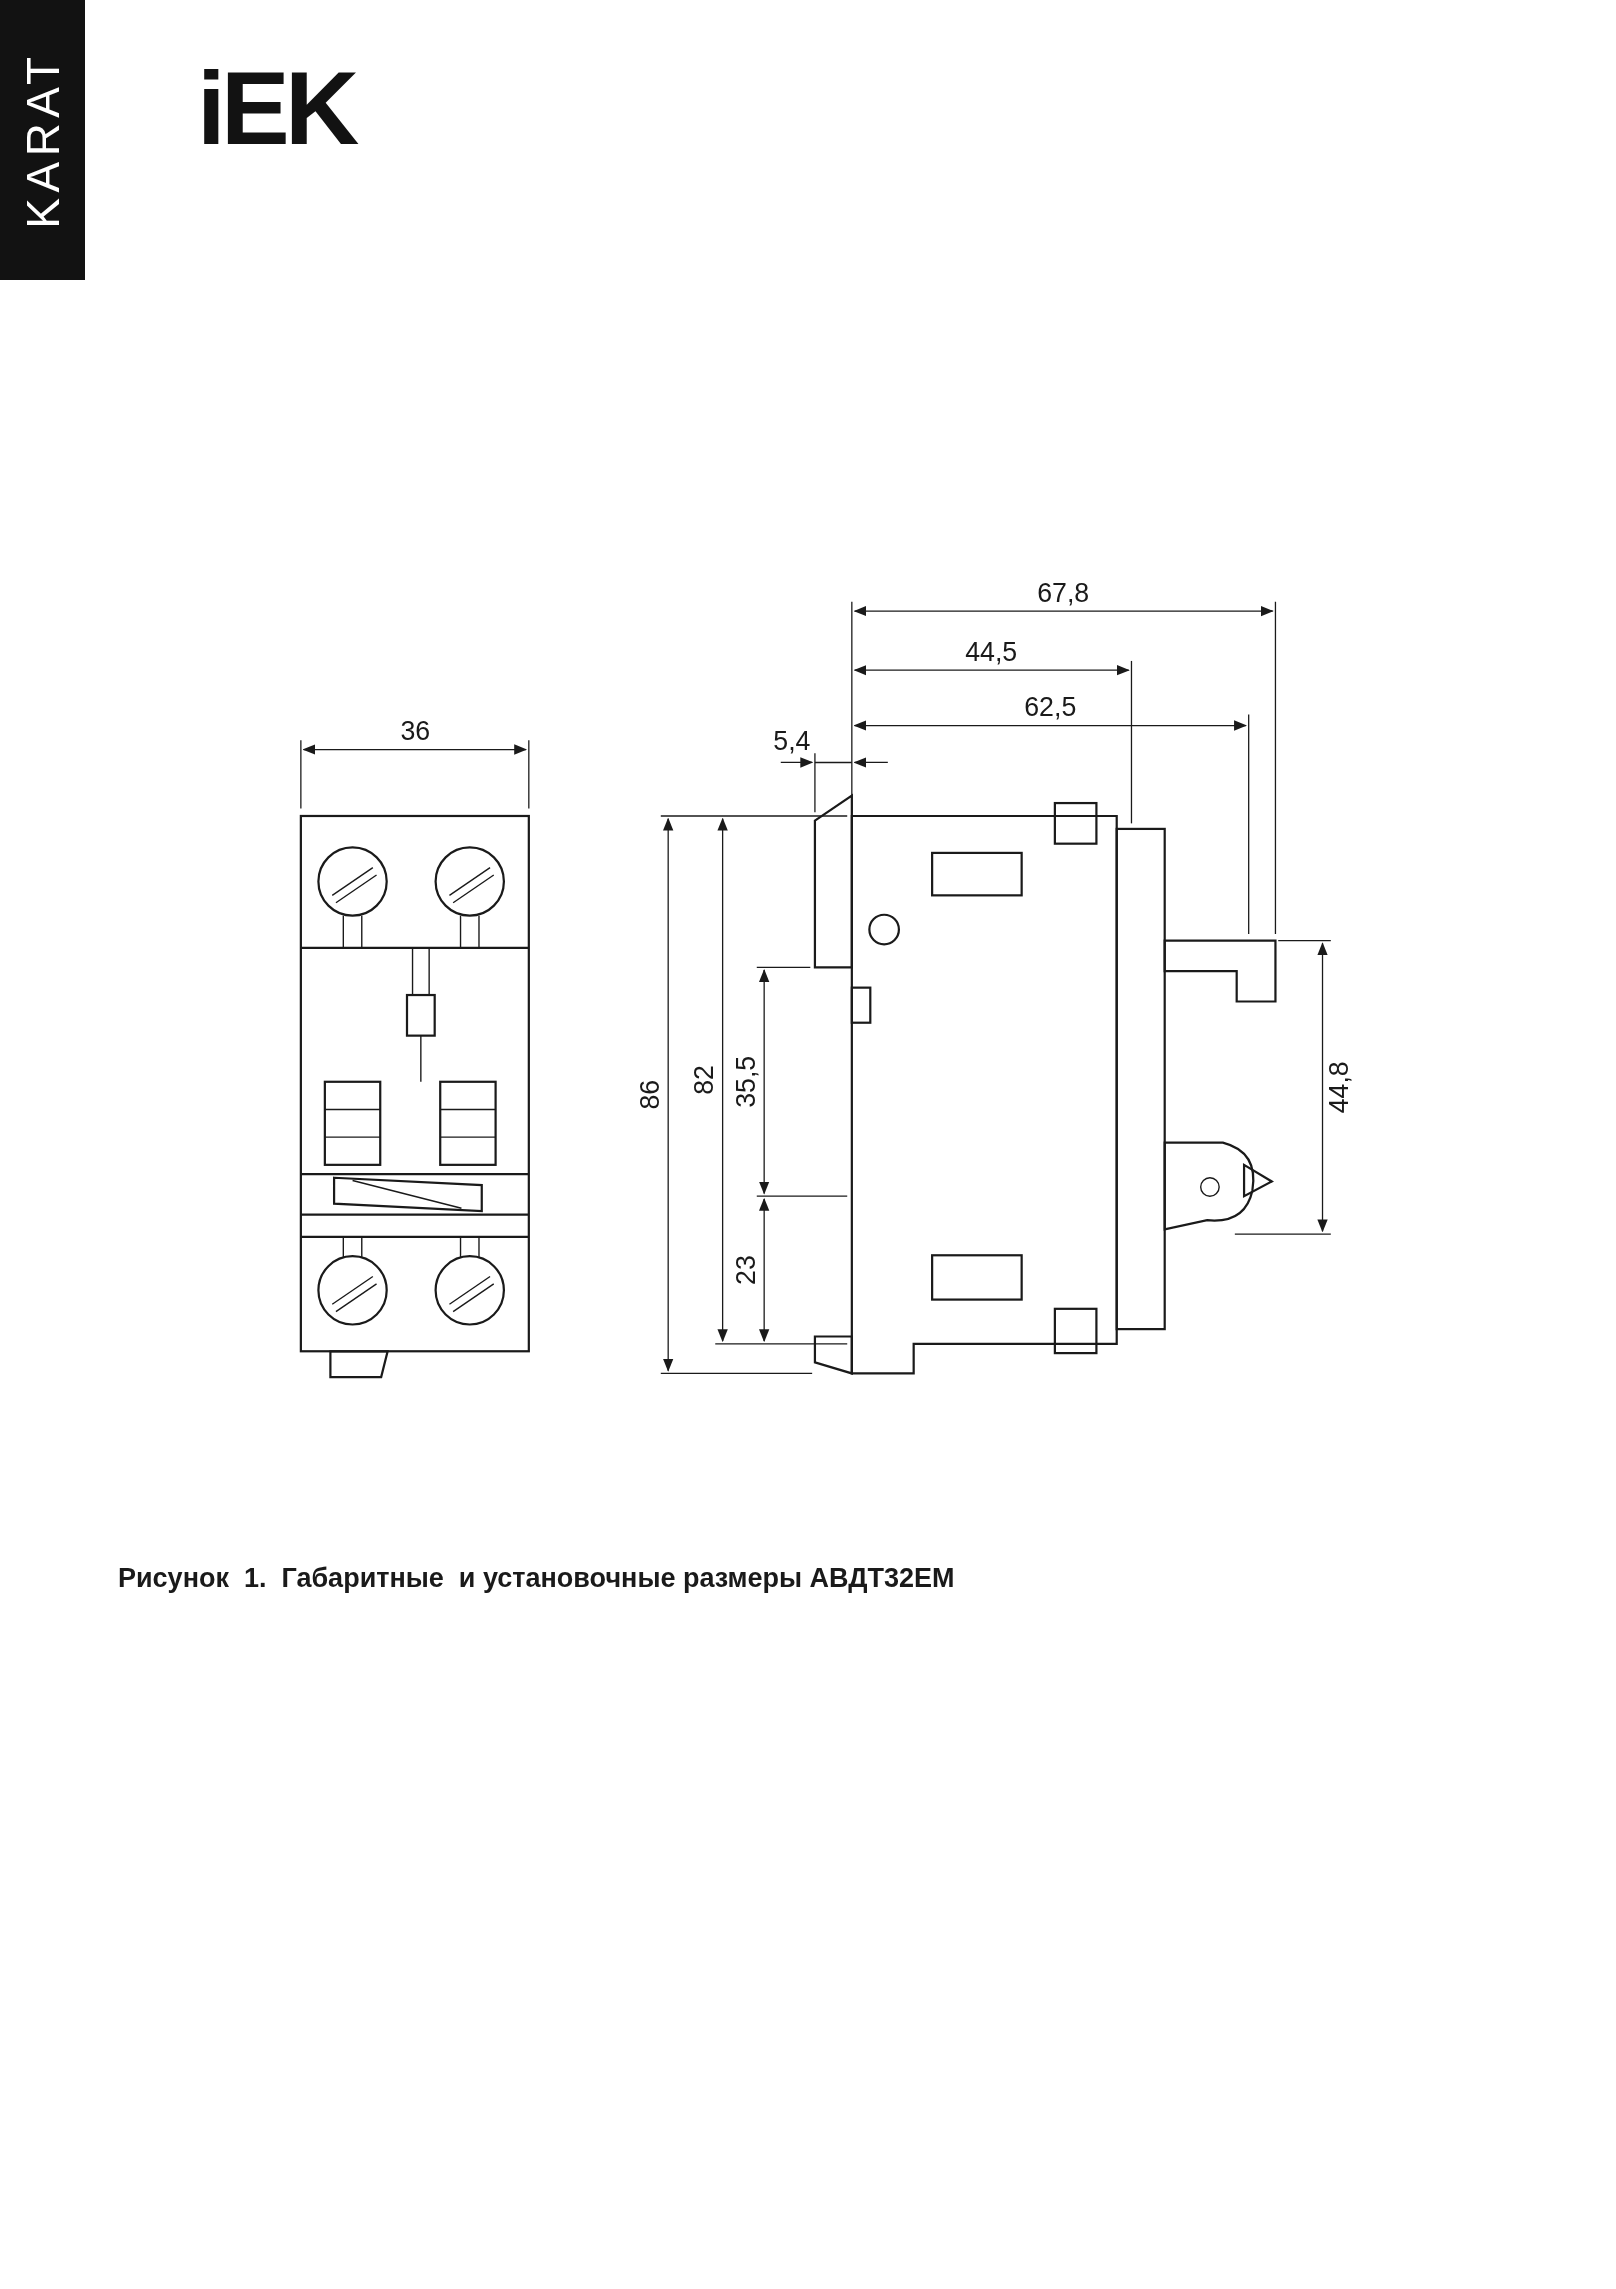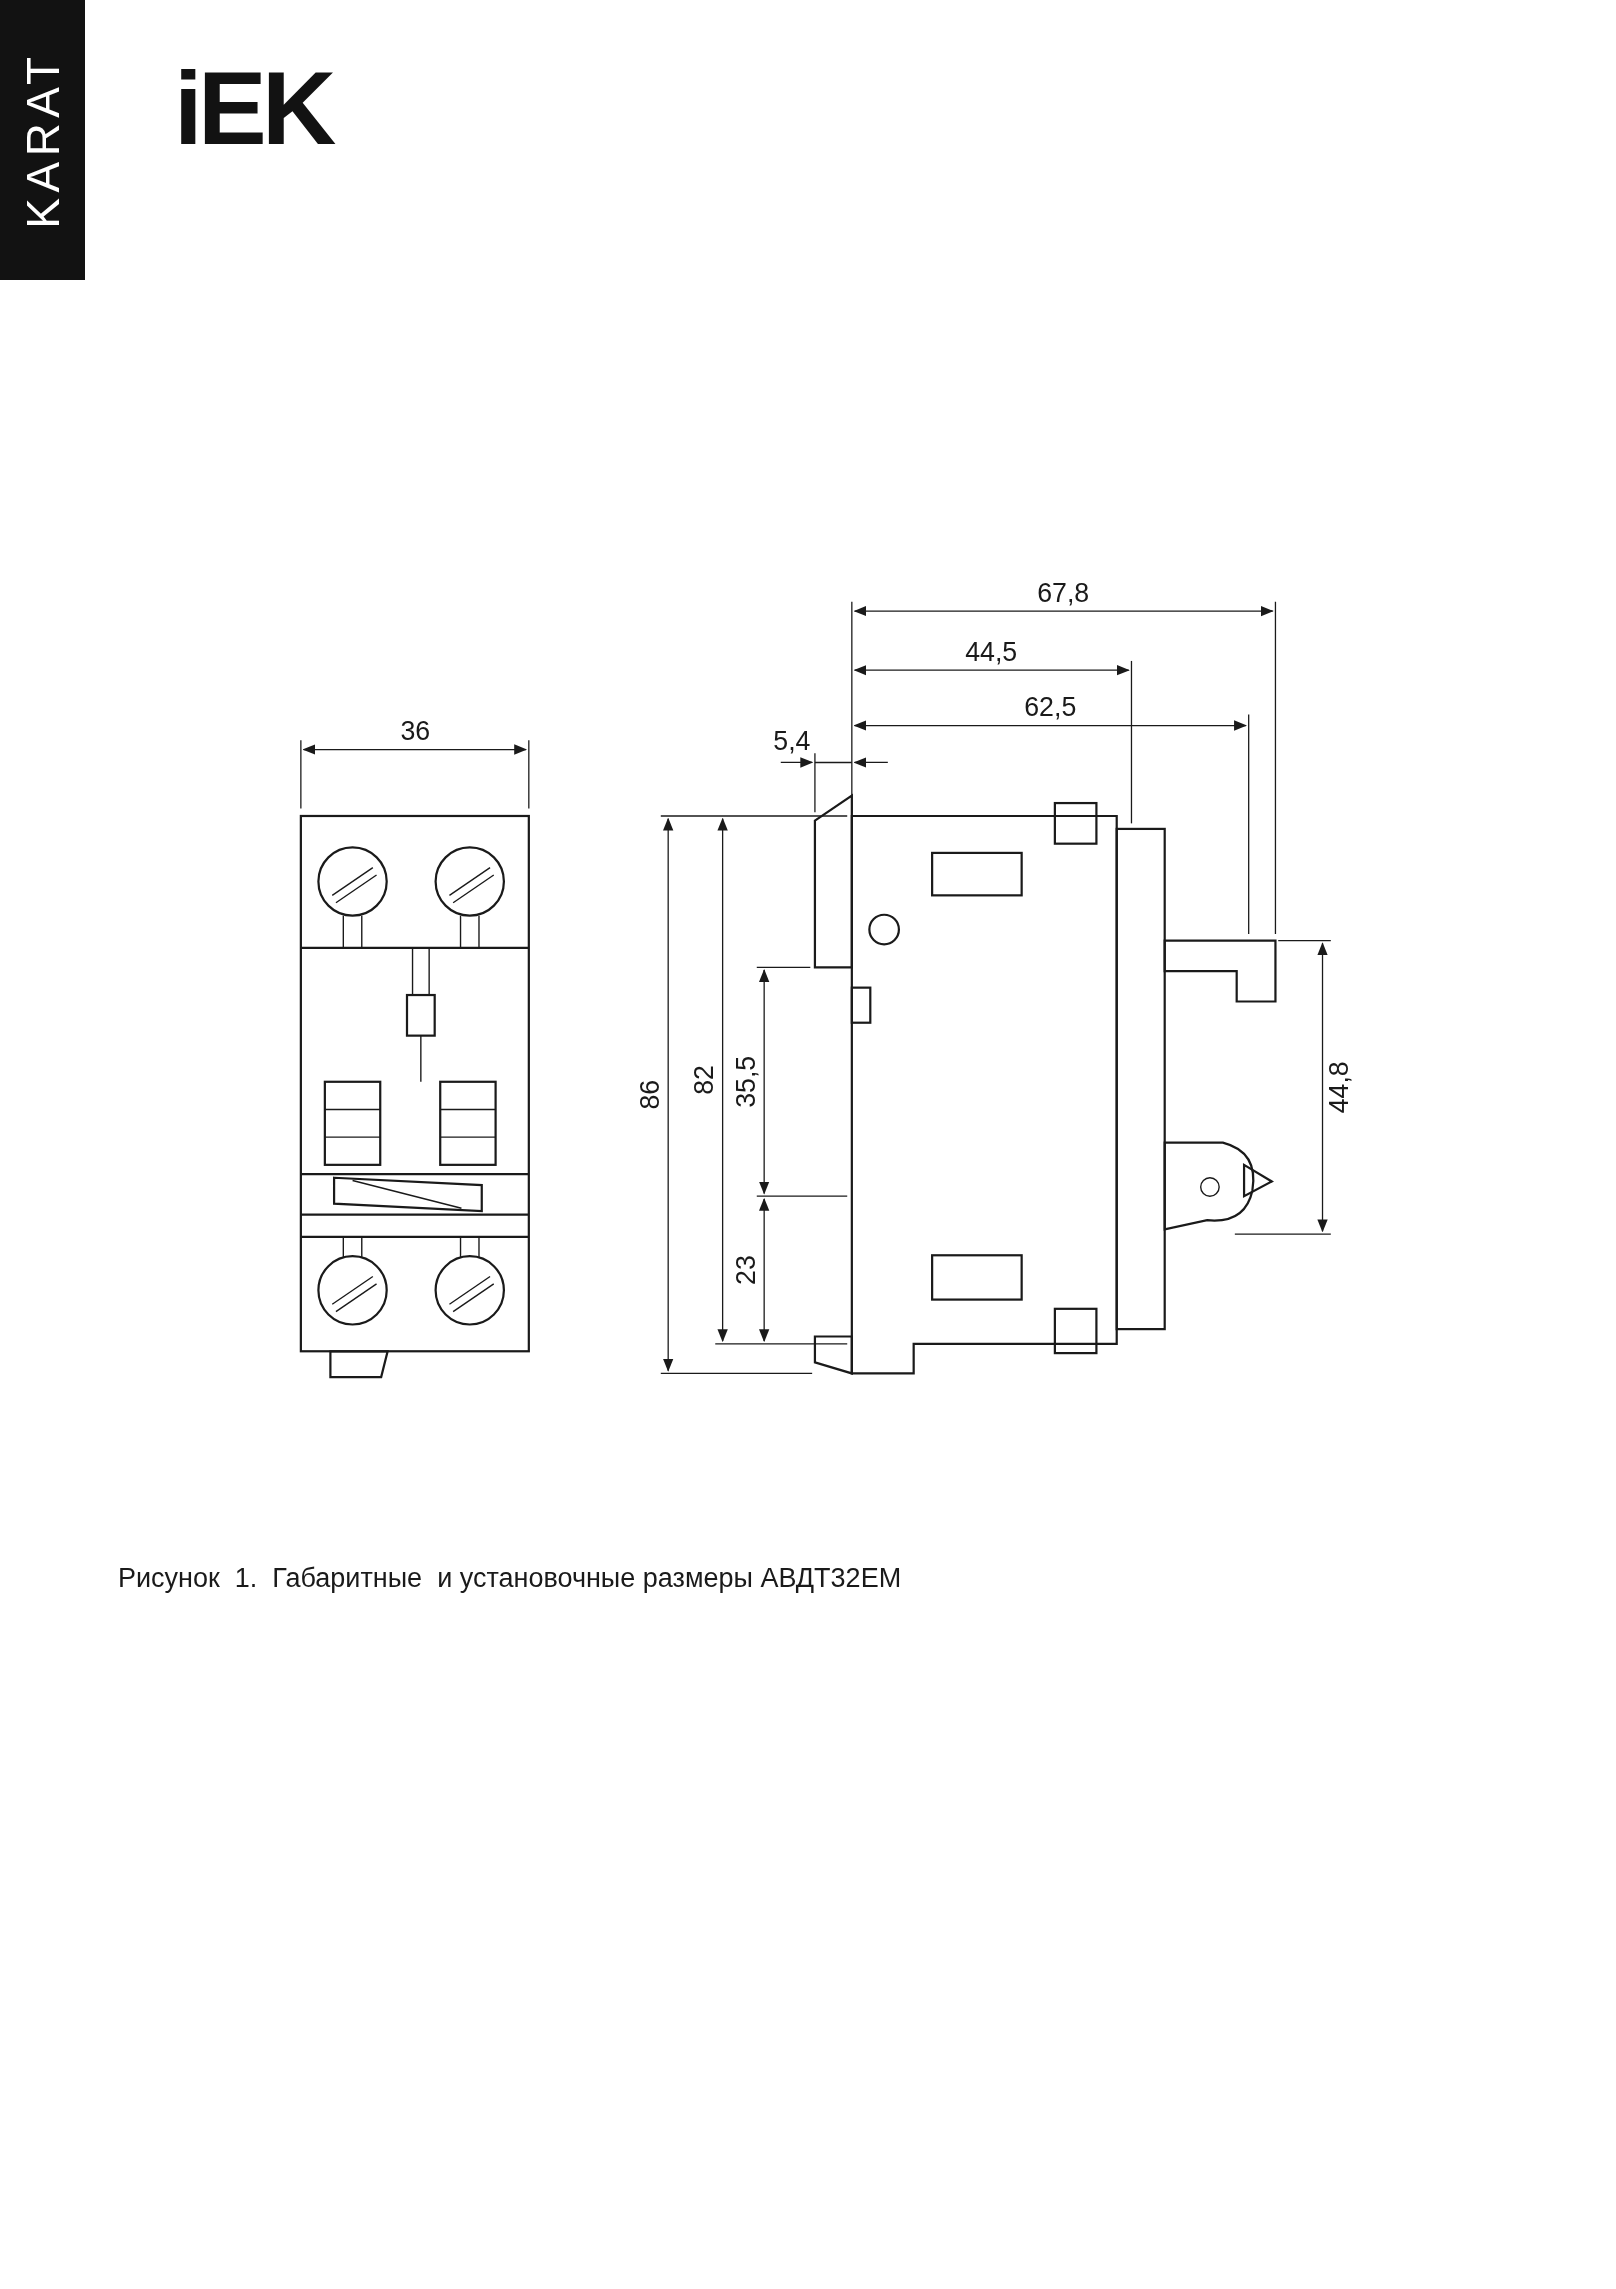--- a/index.html
+++ b/index.html
@@ -19,27 +19,27 @@
   }
   .karat-bar span{
     display:block;
     transform:rotate(-90deg);
     white-space:nowrap;
     color:#ffffff;
     font-size:46px;
     letter-spacing:5.5px;
   }
   .logo{
-    position:absolute;left:174px;top:57px;
+    position:absolute;left:197px;top:57px;
     font-size:103px;font-weight:bold;letter-spacing:-4.6px;
     color:#121212;line-height:1;
   }
   .caption{
     position:absolute;left:118px;top:1563px;
-    font-size:27px;font-weight:normal;
+    font-size:27px;font-weight:bold;
     white-space:pre;
     color:#1a1a1a;
   }
   svg.drawing{position:absolute;left:0;top:0;}
   .draw{stroke:#1a1a1a;stroke-width:2.4;fill:none;stroke-linejoin:miter;}
   .thin{stroke:#1a1a1a;stroke-width:1.5;fill:none;}
   .ext,.dim{stroke:#1a1a1a;stroke-width:1.4;fill:none;}
   text.dimtext{font-size:29px;fill:#1a1a1a;font-family:"Liberation Sans",sans-serif;}
 </style>
 </head>

